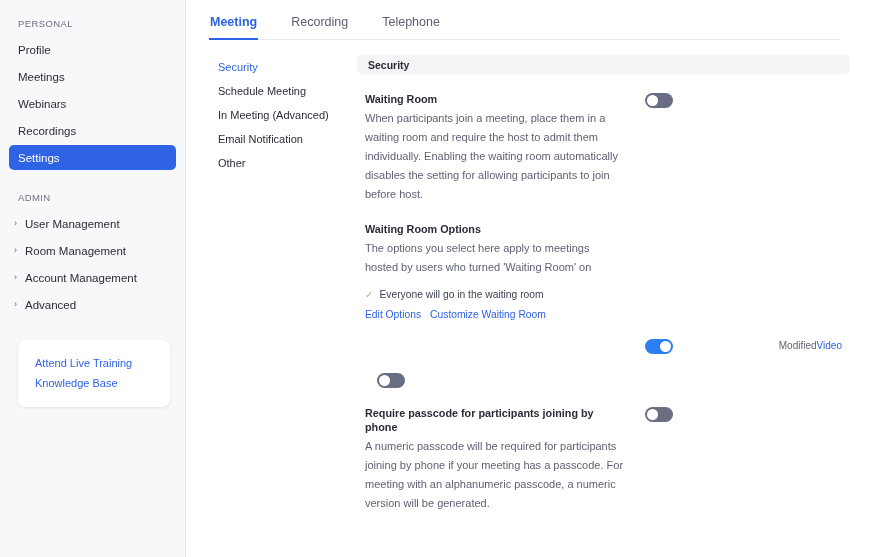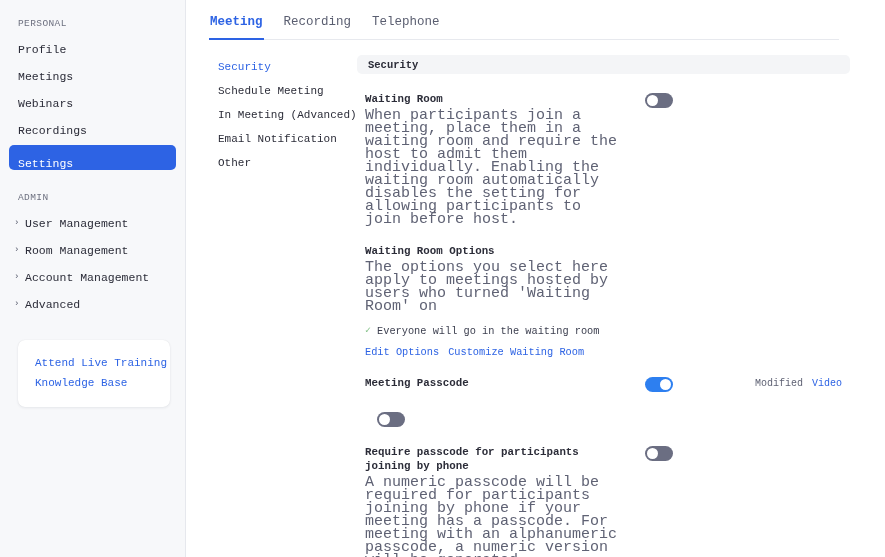--- a/index.html
+++ b/index.html
@@ -5,21 +5,21 @@
   * { box-sizing: border-box; }
   html, body { margin: 0; padding: 0; }
   body {
     width: 885px;
     height: 557px;
     font-family: "Liberation Sans", sans-serif;
     background: #ffffff;
     color: #232333;
     overflow: hidden;
   }
-  .app { display: flex; width: 850px; height: 557px; font-family: Liberation Mono, monospace; }
+  .app { display: flex; width: 850px; height: 557px; }
 
   
   .sidebar {
     width: 186px;
     flex: 0 0 186px;
     background: #f7f8fa;
     border-right: 1px solid #e6e8ed;
     padding-top: 12px;
     position: relative;
   }
@@ -38,21 +38,20 @@
     padding-left: 9px;
     border-radius: 5px;
     font-size: 11.5px;
     color: #2b2c38;
     cursor: pointer;
     white-space: nowrap;
   }
   .nav-item.active {
     background: #2d63e4;
     color: #ffffff;
-    align-items: flex-end;
   }
   .nav-item .chev {
     width: 11px;
     flex: 0 0 11px;
     font-size: 9px;
     color: #55596b;
     line-height: 1;
     margin-left: -4px;
   }
   .spacer-admin { height: 14px; }
@@ -80,21 +79,21 @@
   
   .main {
     flex: 1 1 auto;
     position: relative;
     padding-left: 23px;
     padding-top: 12px;
     overflow: hidden;
   }
   .tabs {
     display: flex;
-    gap: 19px;
+    gap: 32px;
     border-bottom: 1px solid #e7e9ee;
     width: 630px;
     padding-bottom: 0;
   }
   .tab {
     font-size: 12.5px;
     color: #5a5e70;
     padding: 3px 1px 9px 1px;
     cursor: pointer;
     border-bottom: 2.5px solid transparent;
@@ -138,23 +137,23 @@
   }
   .setting-text { width: 268px; flex: 0 0 268px; padding-left: 8px; }
   .setting-title {
     font-size: 10.8px;
     font-weight: 700;
     color: #2b2c38;
     line-height: 14px;
     margin-bottom: 3px;
   }
   .setting-desc {
-    font-size: 15px;
+    font-size: 11px;
     color: #5f6274;
-    line-height: 13px;
+    line-height: 19px;
   }
   .toggle-cell { width: 68px; flex: 0 0 68px; display: flex; justify-content: center; padding-top: 1px; }
 
   .toggle {
     width: 28px;
     height: 15px;
     border-radius: 9px;
     background: #6b6e82;
     position: relative;
     cursor: pointer;
@@ -170,21 +169,21 @@
     background: #ffffff;
   }
   .toggle.on { background: #2d7ff0; }
   .toggle.on .knob { left: auto; right: 1.6px; }
 
   .modified-cell {
     flex: 1 1 auto;
     display: flex;
     justify-content: flex-end;
     align-items: center;
-    gap: 9px;
+    gap: 0;
     padding-right: 8px;
     padding-top: 2px;
   }
   .modified-label { font-size: 10px; color: #5f6274; }
   .reset-link { font-size: 10px; color: #2d63e4; cursor: pointer; text-decoration: none; }
 
   .option-row {
     display: flex;
     align-items: center;
     gap: 6px;
@@ -299,21 +298,20 @@
           <span class="check-icon">✓</span>
           <span>Everyone will go in the waiting room</span>
         </div>
         <div class="links-row">
           <a class="inline-link">Edit Options</a>
           <a class="inline-link">Customize Waiting Room</a>
         </div>
 
         <div class="setting">
           <div class="setting-text">
-            <div class="setting-title">Meeting Passcode</div>
           </div>
           <div class="toggle-cell">
             <div class="toggle on">
               <div class="knob"></div>
             </div>
           </div>
           <div class="modified-cell">
             <span class="modified-label">Modified</span>
             <a class="reset-link">Video</a>
           </div>

